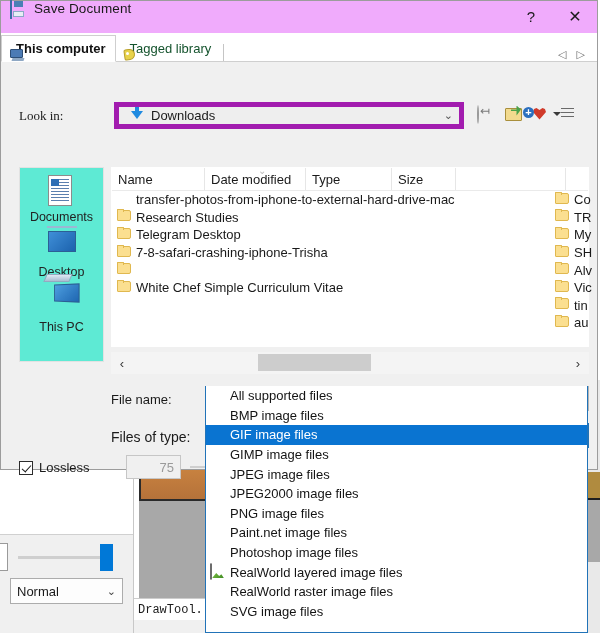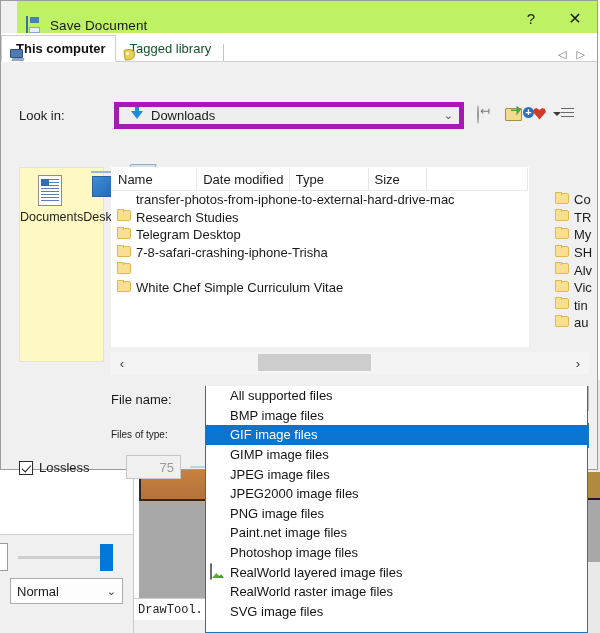--- a/index.html
+++ b/index.html
@@ -91,22 +91,22 @@
 
   
   .dialog {
     position: absolute; left: 0px; top: 0px;
     width: 598px; height: 470px;
     background: #f0f0f0;
     border: 1px solid #9c9c9c;
     box-sizing: border-box;
   }
   .titlebar {
-    position: relative; height: 32px; background: #bef264;
-    display: flex; align-items: flex-end; margin-left: 16px;
+    position: relative; height: 32px; background: #f0abfc;
+    display: flex; align-items: flex-start;
   }
   .title-icon {
     width: 16px; height: 16px; margin-left: 9px; margin-right: 8px;
     position: relative; flex: 0 0 auto;
   }
   .title-text {
     font-size: 13.5px; color: #1a1a1a; letter-spacing: 0.1px;
   }
   .title-btns { margin-left: auto; display: flex; align-items: center; }
   .title-btn {
@@ -133,47 +133,47 @@
   .tab-sep { width: 1px; height: 17px; background: #c5c5c5; margin-left: 3px; }
   .tab-navs { margin-left: auto; display: flex; gap: 10px; padding-right: 12px;
               color: #6a6a6a; font-size: 11px; }
 
   .body { position: relative; }
 
   .lookin-row {
     position: absolute; left: 0; top: 40px; height: 28px; width: 100%;
     display: flex; align-items: center;
   }
-  .lookin-label { position: absolute; left: 18px; top: 6px; font-size: 13px; color: #1a1a1a; }
+  .lookin-label { position: absolute; left: 18px; top: 6px; font-size: 13px; color: #1a1a1a; font-family: Liberation Serif, serif; }
   .lookin-combo {
     position: absolute; left: 113px; top: 0px; width: 350px; height: 27px;
     background: #eeeeee; border: 5px solid #a21caf; box-sizing: border-box;
     display: flex; align-items: center; padding: 0 6px;
   }
   .lookin-combo .txt { font-size: 13px; color: #1a1a1a; margin-left: 6px; }
   .lookin-combo .chev { margin-left: auto; color: #555; font-size: 11px; }
 
   .tool-icons { position: absolute; left: 476px; top: 0px; height: 27px;
                 display: flex; align-items: center; gap: 8px; }
   .tool-ico { width: 20px; height: 20px; position: relative; }
 
   
   .places {
     position: absolute; left: 18px; top: 105px; width: 85px; height: 195px;
-    background: #fef9c3; border: 1px solid #e2e2e2; box-sizing: border-box;
-    display: flex; flex-direction: row; align-items: flex-start; padding-top: 6px;
+    background: #5eead4; border: 1px solid #e2e2e2; box-sizing: border-box;
+    display: flex; flex-direction: column; align-items: center; padding-top: 6px;
   }
   .place { width: 100%; display: flex; flex-direction: column; align-items: center;
            margin-bottom: 5px; }
   .place-ico { width: 34px; height: 34px; position: relative; margin-bottom: 2px; }
   .place-lbl { font-size: 12.5px; color: #222; }
 
   
   .filelist {
-    position: absolute; left: 110px; top: 105px; width: 418px; height: 180px;
+    position: absolute; left: 110px; top: 105px; width: 478px; height: 180px;
     background: #ffffff; border: 1px solid #ffffff; box-sizing: border-box;
   }
   .fl-head { display: flex; height: 22px; border-bottom: 1px solid #eaeaea;
              position: relative; }
   .fl-col { font-size: 13px; color: #1a1a1a; padding-left: 6px;
             border-right: 1px solid #e6e6e6; box-sizing: border-box;
             display: flex; align-items: center; }
   .fl-head .sortmark { position: absolute; left: 146px; top: -3px;
                        color: #bdbdbd; font-size: 10px; }
   .fl-body { position: relative; height: 156px; }
@@ -212,21 +212,21 @@
   
   .fname-label { position: absolute; left: 110px; top: 330px; font-size: 13px; color: #1a1a1a; }
   .fname-input {
     position: absolute; left: 205px; top: 324px; width: 383px; height: 25px;
     background: #ffffff; border: 1px solid #b4b4b4; box-sizing: border-box;
     display: flex; align-items: center; padding: 0 6px;
     font-size: 13px; color: #151515;
   }
   .fname-input .chev { margin-left: auto; color: #555; font-size: 11px; }
 
-  .ftype-label { position: absolute; left: 110px; top: 367px; font-size: 10px; color: #1a1a1a; }
+  .ftype-label { position: absolute; left: 110px; top: 367px; font-size: 14px; color: #1a1a1a; }
   .ftype-combo {
     position: absolute; left: 205px; top: 361px; width: 383px; height: 25px;
     background: #cbe6f7; border: 1px solid #2173b8; box-sizing: border-box;
     display: flex; align-items: center; padding: 0 8px;
     font-size: 13px; color: #151515;
   }
   .ftype-combo .txt { margin-left: 20px; }
   .ftype-combo .chev { margin-left: auto; color: #3a3a3a; font-size: 11px; }
 
   

